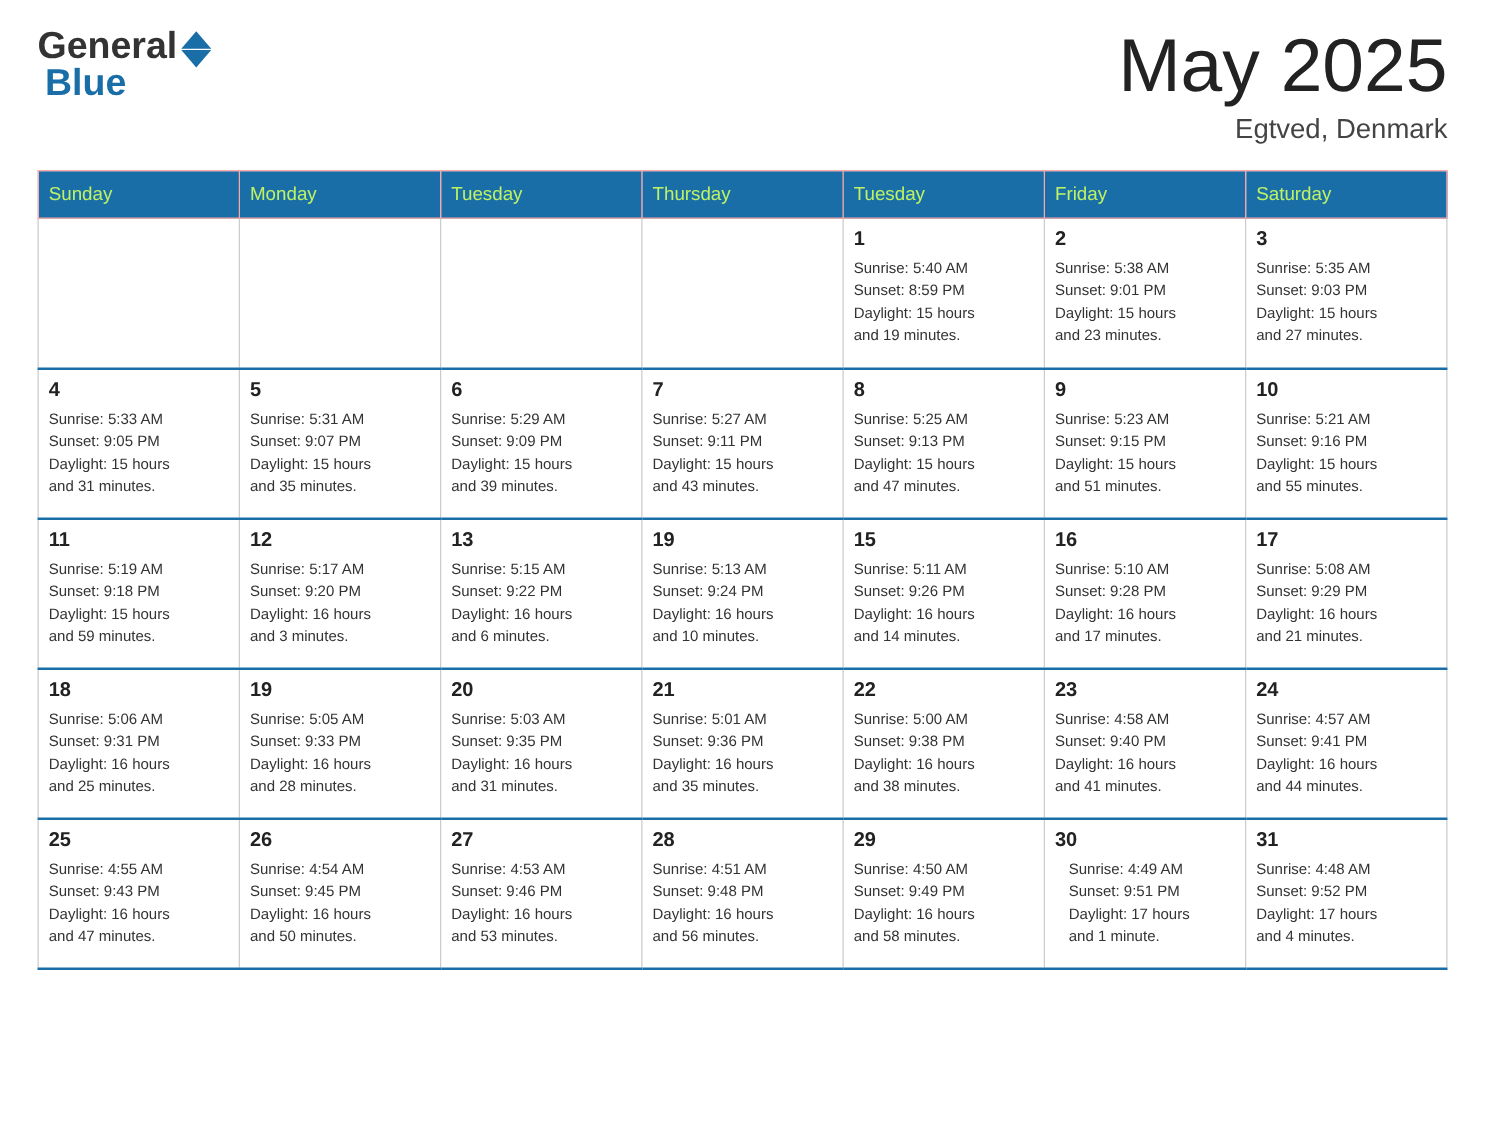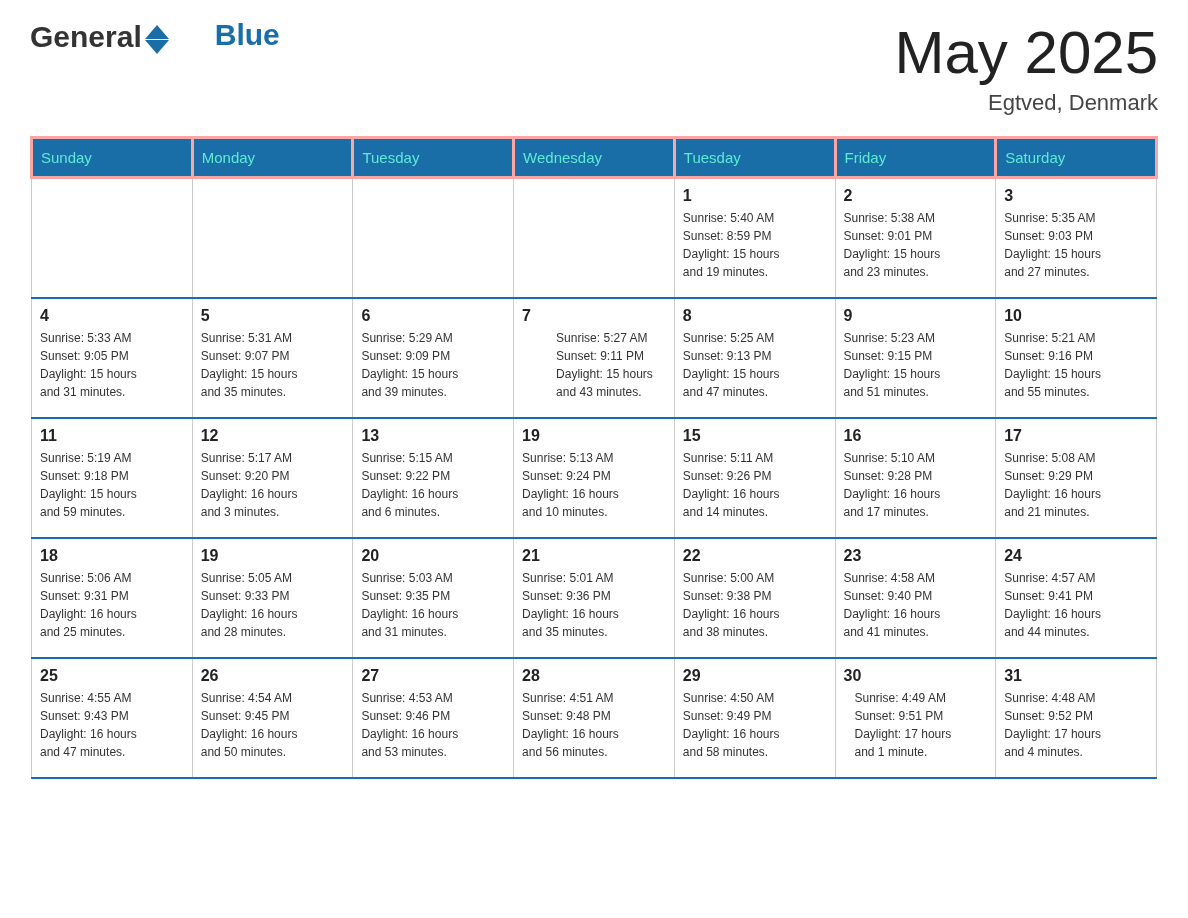--- a/index.html
+++ b/index.html
@@ -30,26 +30,26 @@
       color: #444;
       margin-top: 4px;
     }
     .calendar-table {
       width: 100%;
       border-collapse: collapse;
       table-layout: fixed;
     }
     .calendar-table th {
       background-color: #1a6ea8;
-      color: #5eead4;
+      color: #bef264;
       font-size: 15px;
       font-weight: normal;
       padding: 10px 8px;
       text-align: left;
-      border: 3px solid #fca5a5;
+      border: 1px solid #fca5a5;
     }
     .calendar-table td {
       vertical-align: top;
       padding: 8px;
       border: 1px solid #ccc;
       font-size: 12.5px;
       color: #333;
       height: 120px;
       border-bottom: 2px solid #1a6ea8;
     }
@@ -63,22 +63,21 @@
       margin-bottom: 4px;
       display: block;
     }
     .day-info {
       font-size: 12px;
       color: #333;
       line-height: 1.5;
     }
     .logo-container {
       display: flex;
-      flex-direction: row;
-      gap: 40px;
+      flex-direction: column;
     }
     .logo-row1 {
       display: flex;
       align-items: center;
     }
     .logo-row2 {
       display: flex;
       align-items: center;
       margin-top: -4px;
     }
@@ -104,21 +103,21 @@
     <div class="location-title">Egtved, Denmark</div>
   </div>
 </div>
 
 <table class="calendar-table">
   <thead>
     <tr>
     <th>Sunday</th>
         <th>Monday</th>
         <th>Tuesday</th>
-        <th>Wednesday</th>
+        <th>Thursday</th>
         <th>Tuesday</th>
         <th>Friday</th>
         <th>Saturday</th>
       </tr>
   </thead>
   <tbody id="calendar-body">
   <tr>
         <td class="empty"></td>
         <td class="empty"></td>
         <td class="empty"></td>
@@ -162,21 +161,21 @@
         </td>
         <td>
           <span class="day-number">6</span>
           <div class="day-info" style="white-space: pre-line;">Sunrise: 5:29 AM
 Sunset: 9:09 PM
 Daylight: 15 hours
 and 39 minutes.</div>
         </td>
         <td>
           <span class="day-number">7</span>
-          <div class="day-info" style="white-space: pre-line; margin-left: 34px;">Sunrise: 5:27 AM
+          <div class="day-info" style="white-space: pre-line;">Sunrise: 5:27 AM
 Sunset: 9:11 PM
 Daylight: 15 hours
 and 43 minutes.</div>
         </td>
         <td>
           <span class="day-number">8</span>
           <div class="day-info" style="white-space: pre-line;">Sunrise: 5:25 AM
 Sunset: 9:13 PM
 Daylight: 15 hours
 and 47 minutes.</div>

